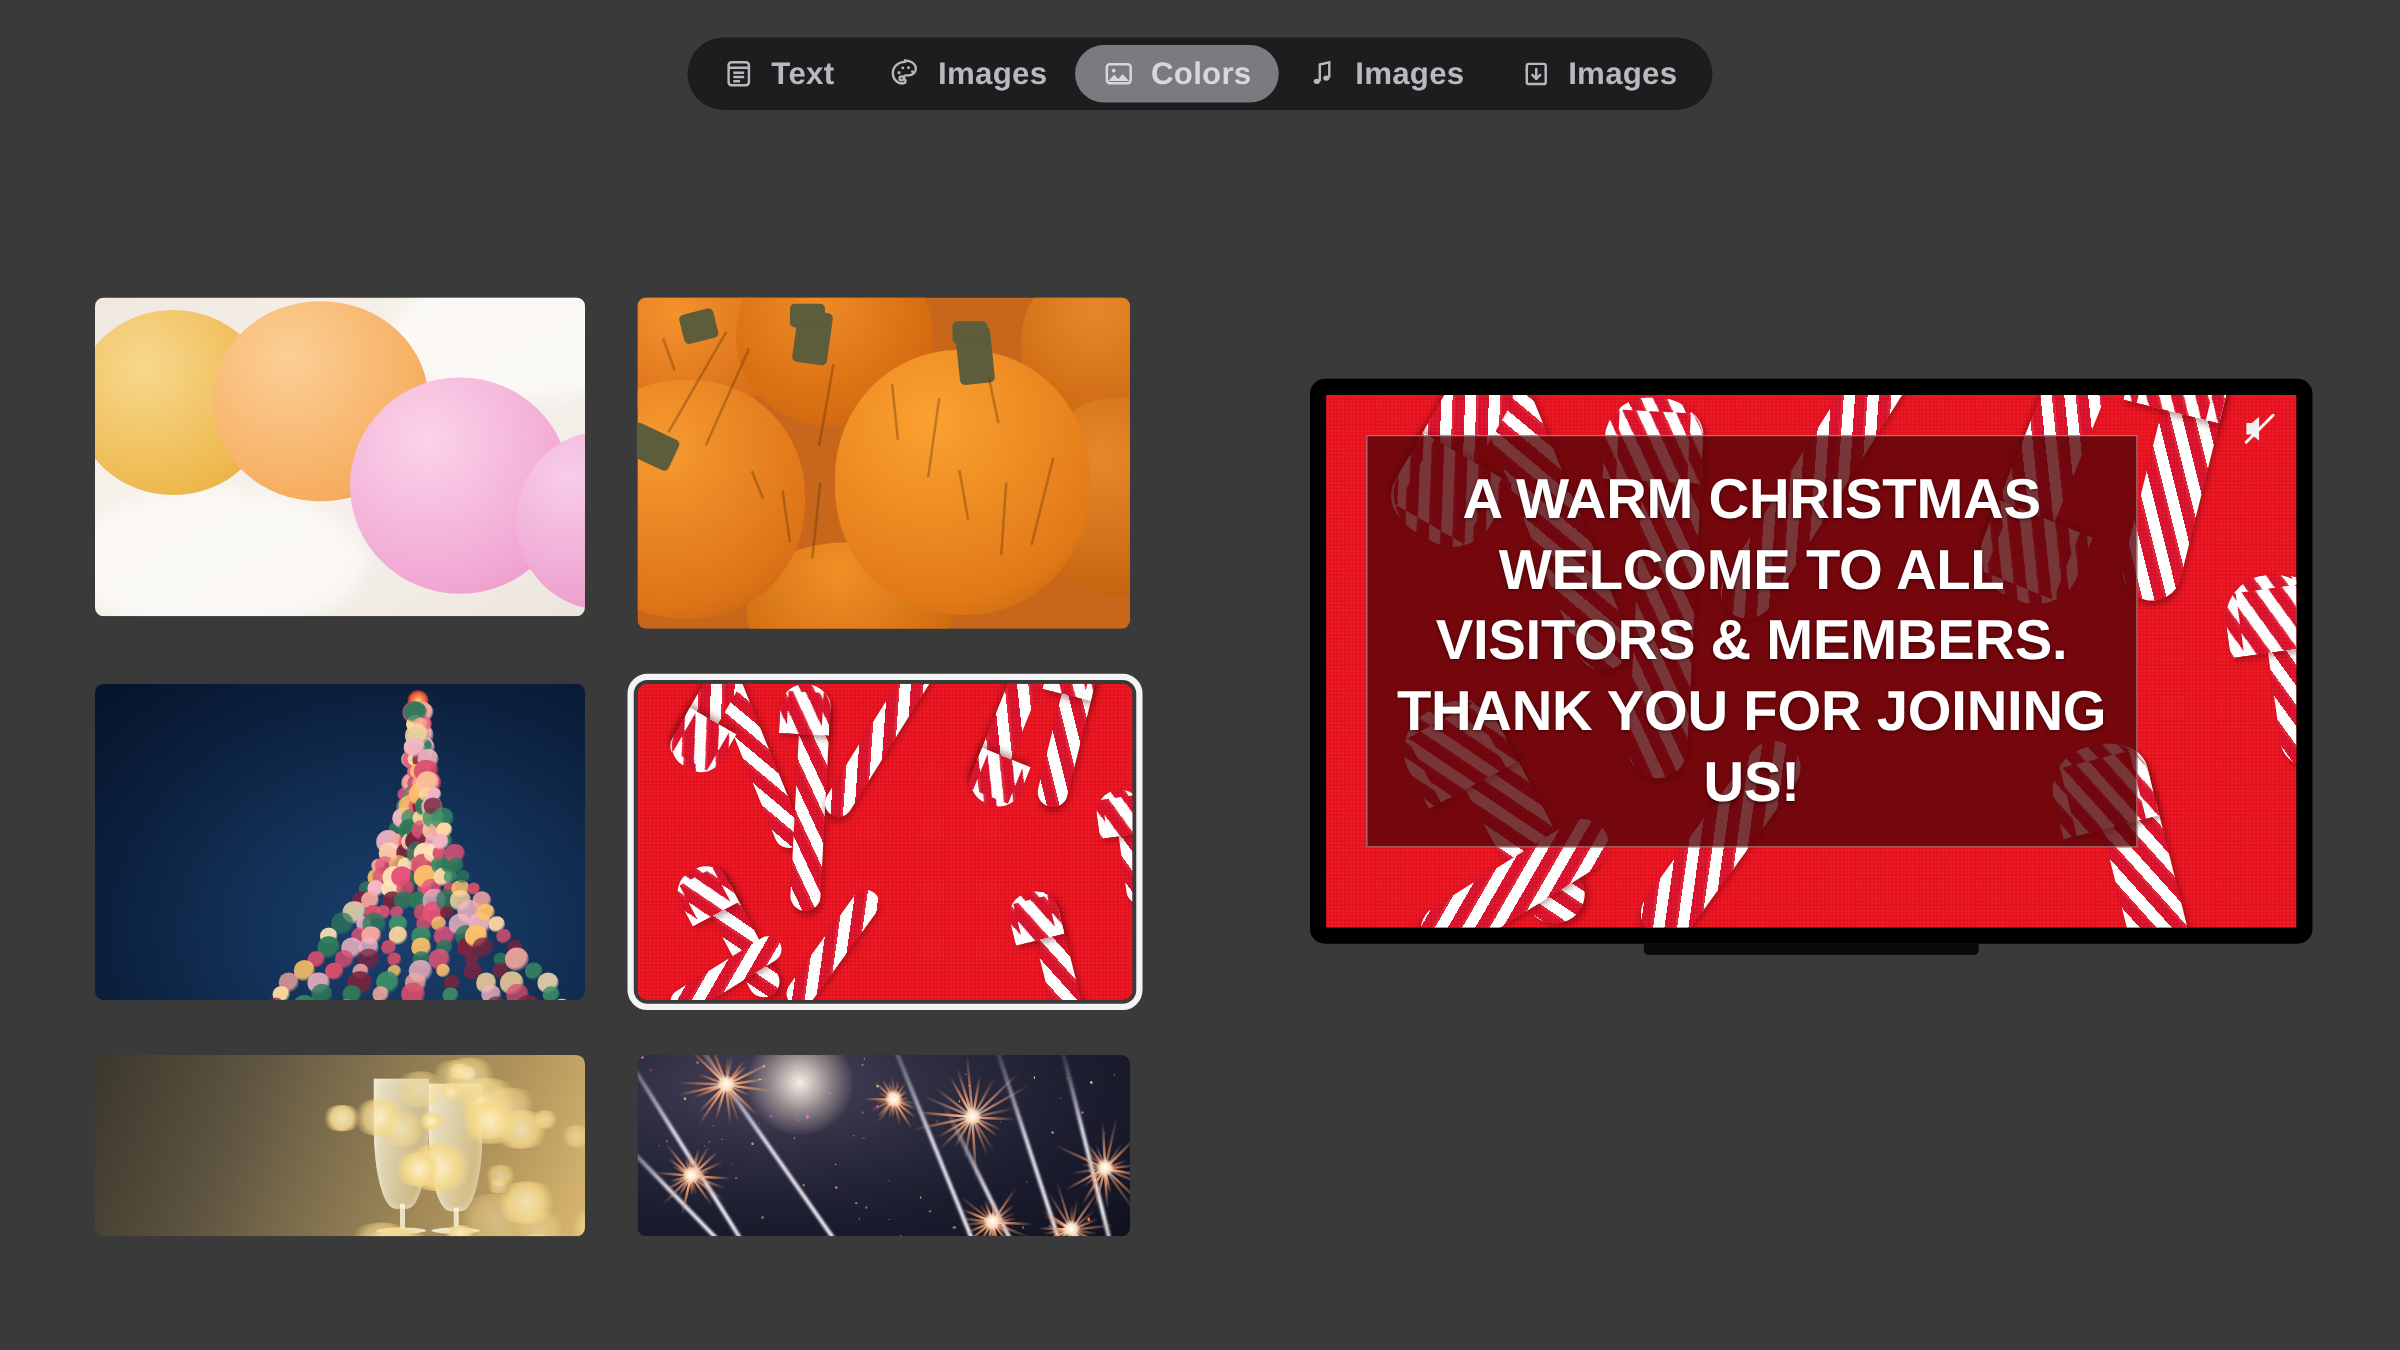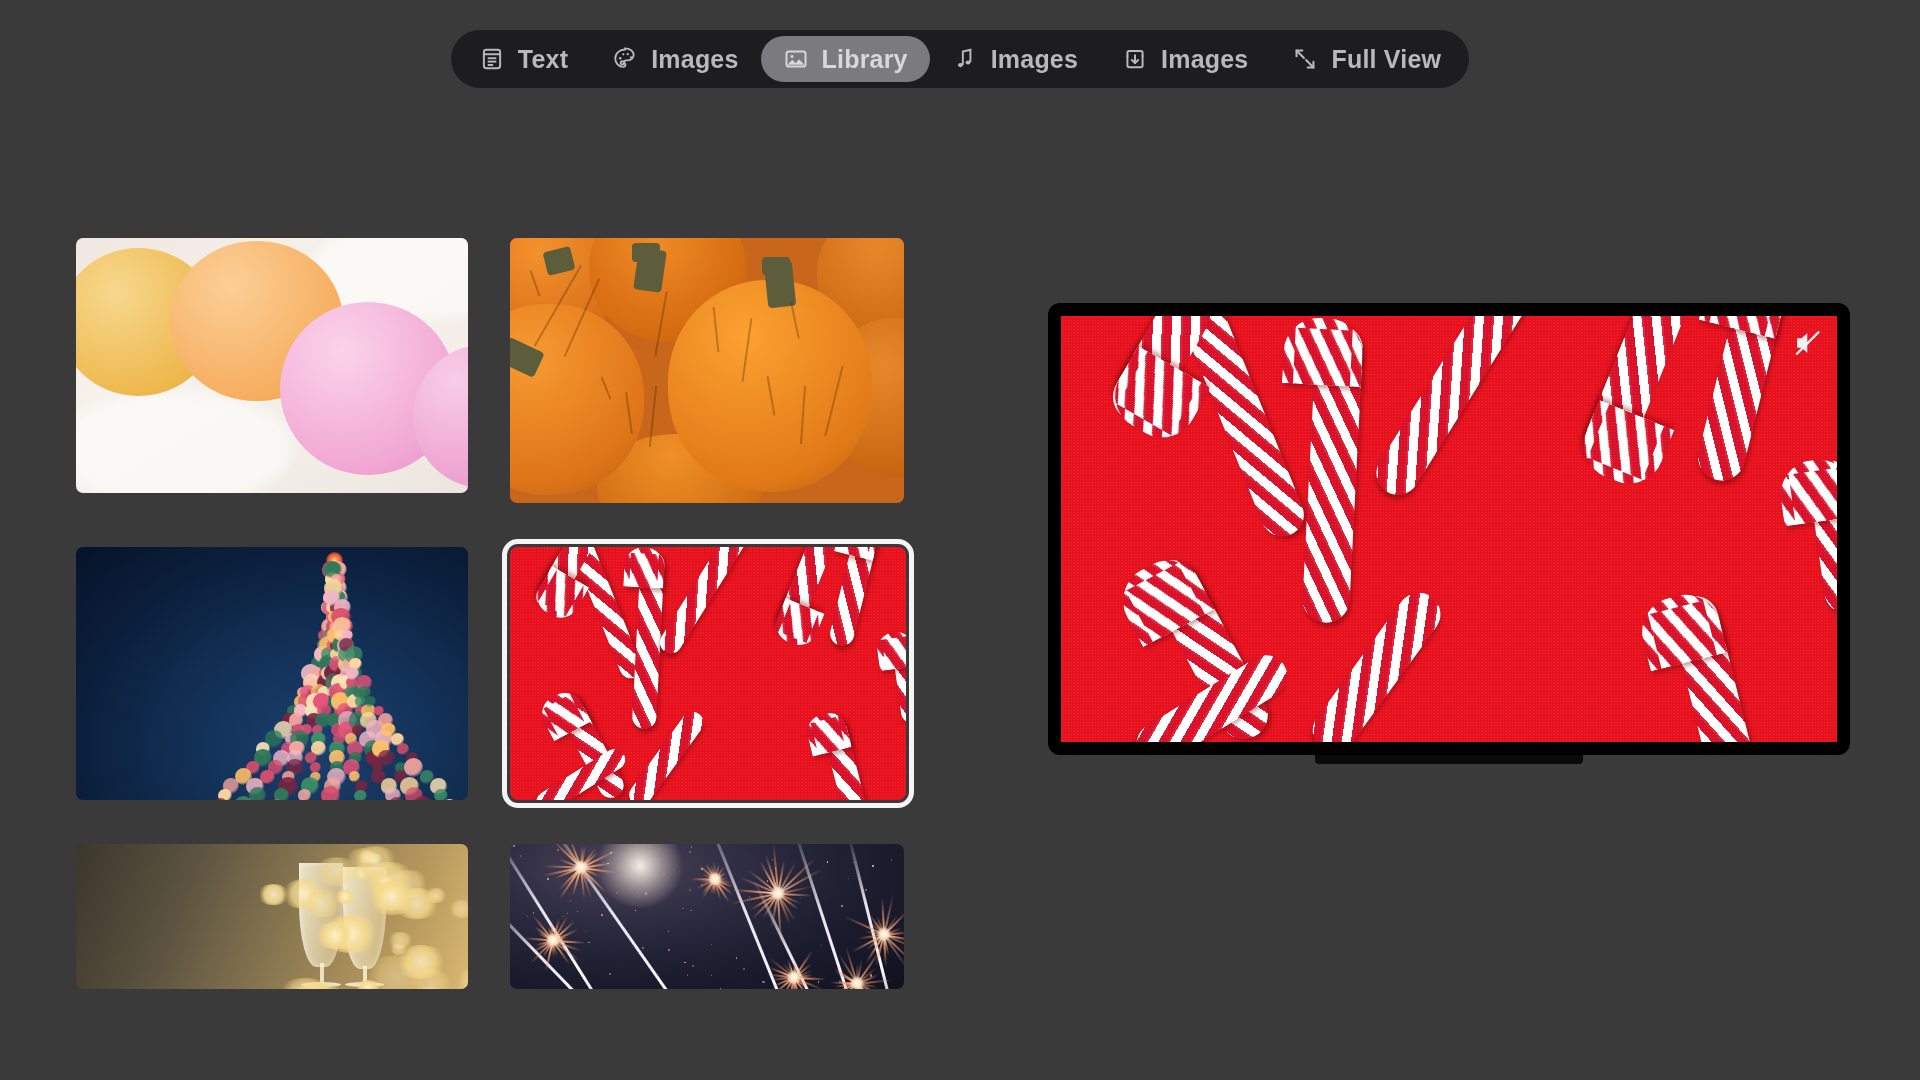--- a/index.html
+++ b/index.html
@@ -259,21 +259,21 @@
     </div>
 
     <div class="tab active">
       <span class="ico">
         <svg viewBox="0 0 24 24" fill="none" stroke="#d8d8dc" stroke-width="1.8">
           <rect x="3.2" y="5" width="17.6" height="14" rx="2.2"></rect>
           <circle cx="8.3" cy="9.7" r="1.35" fill="#d8d8dc" stroke="none"></circle>
           <path d="M4.2 17.4l4.4-4.6 3.1 3.1 3.1-3.6 4.9 5.1" fill="#d8d8dc" stroke="none"></path>
         </svg>
       </span>
-      <span class="lbl">Library</span>
+      <span class="lbl">Colors</span>
     </div>
 
     <div class="tab">
       <span class="ico">
         <svg viewBox="0 0 24 24" fill="none" stroke="#b9b9bd" stroke-width="1.8">
           <path d="M10 17.5V5.2l7-1.7v11.2"></path>
           <ellipse cx="7.8" cy="17.6" rx="2.3" ry="1.9" fill="#b9b9bd" stroke="none"></ellipse>
           <ellipse cx="14.8" cy="15.2" rx="2.3" ry="1.9" fill="#b9b9bd" stroke="none"></ellipse>
         </svg>
       </span>
@@ -285,31 +285,20 @@
         <svg viewBox="0 0 24 24" fill="none" stroke="#b9b9bd" stroke-width="1.8" stroke-linecap="round" stroke-linejoin="round">
           <path d="M5 9.2V18a1.6 1.6 0 0 0 1.6 1.6h10.8A1.6 1.6 0 0 0 19 18V9.2"></path>
           <path d="M5 9.2V6.3a1.6 1.6 0 0 1 1.6-1.6h10.8A1.6 1.6 0 0 1 19 6.3v2.9"></path>
           <line x1="12" y1="8.4" x2="12" y2="15.6"></line>
           <polyline points="9.1,12.9 12,15.8 14.9,12.9"></polyline>
         </svg>
       </span>
       <span class="lbl">Images</span>
     </div>
 
-    <div class="tab">
-      <span class="ico">
-        <svg viewBox="0 0 24 24" fill="none" stroke="#b9b9bd" stroke-width="1.9" stroke-linecap="round" stroke-linejoin="round">
-          <polyline points="9.5,4.2 4.2,4.2 4.2,9.5"></polyline>
-          <line x1="4.2" y1="4.2" x2="11" y2="11"></line>
-          <polyline points="14.5,19.8 19.8,19.8 19.8,14.5"></polyline>
-          <line x1="19.8" y1="19.8" x2="13" y2="13"></line>
-        </svg>
-      </span>
-      <span class="lbl">Full View</span>
-    </div>
 
   </div>
 </div>
 
 <div id="grid">
 
   <div class="grid-row">
 
     <div class="thumb t-eggs">
       <div class="art art-eggs">
@@ -997,16 +986,19 @@
 
       <div id="mute-btn">
         <span>
           <svg viewBox="0 0 24 24" fill="none">
             <path d="M11.5 5.2 7.4 8.7H4.3v6.6h3.1l4.1 3.5z" fill="#f0f0f0"></path>
             <line x1="4.2" y1="19.6" x2="19.4" y2="4.4" stroke="#f6f6f6" stroke-width="1.7" stroke-linecap="round"></line>
           </svg>
         </span>
       </div>
 
+      <div id="overlay-panel">
+        <div id="overlay-text">A WARM CHRISTMAS WELCOME TO ALL VISITORS &amp; MEMBERS. THANK YOU FOR JOINING US!</div>
+      </div>
     </div>
   </div>
   <div id="stand"></div>
 </div>
 
 </body></html>

